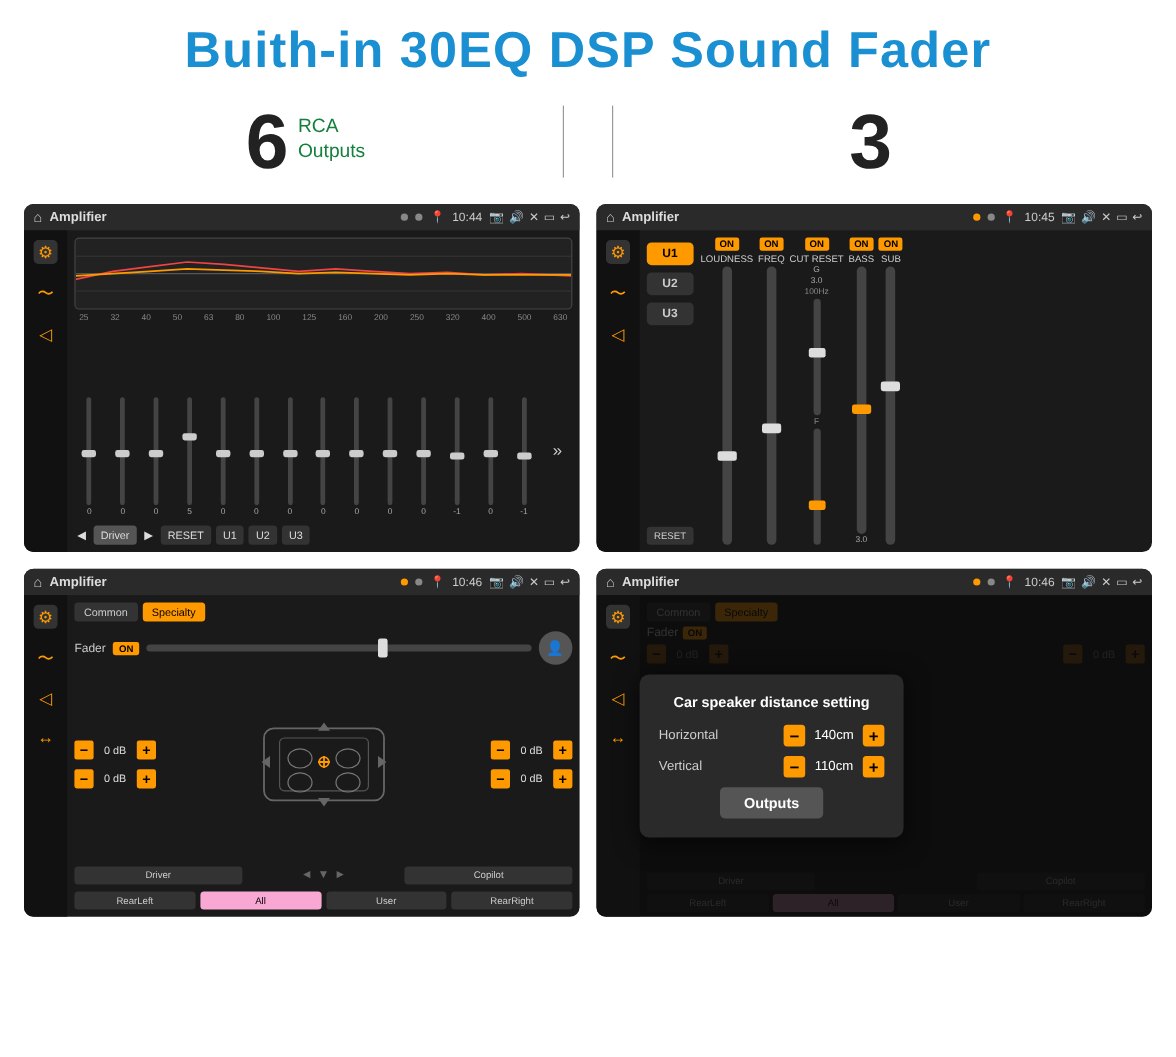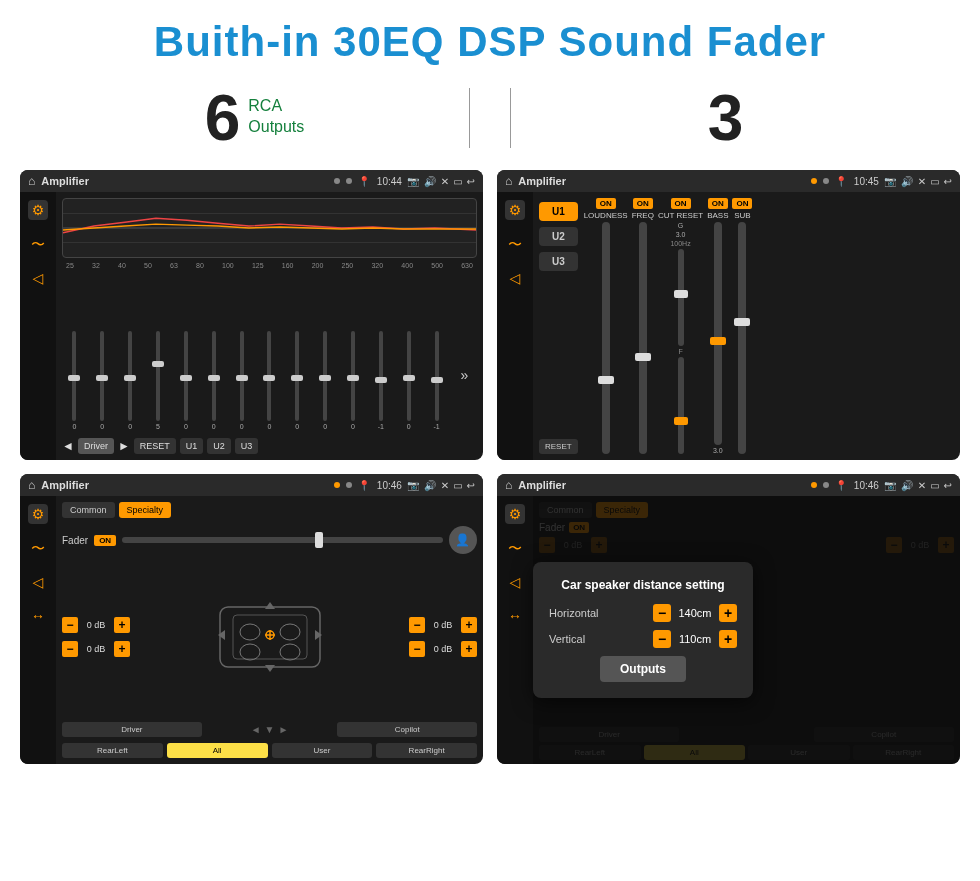--- a/index.html
+++ b/index.html
@@ -421,21 +421,21 @@
       background: #333;
       color: #ccc;
       font-size: 8px;
       padding: 3px 6px;
       border-radius: 3px;
       border: none;
       cursor: pointer;
       flex: 1;
     }
     .fader-bottom-btn.highlight {
-      background: #fde047;
+      background: #f9a8d4;
       color: #000;
     }
     .fader-avatar {
       width: 28px;
       height: 28px;
       border-radius: 50%;
       background: #555;
       display: flex;
       align-items: center;
       justify-content: center;

